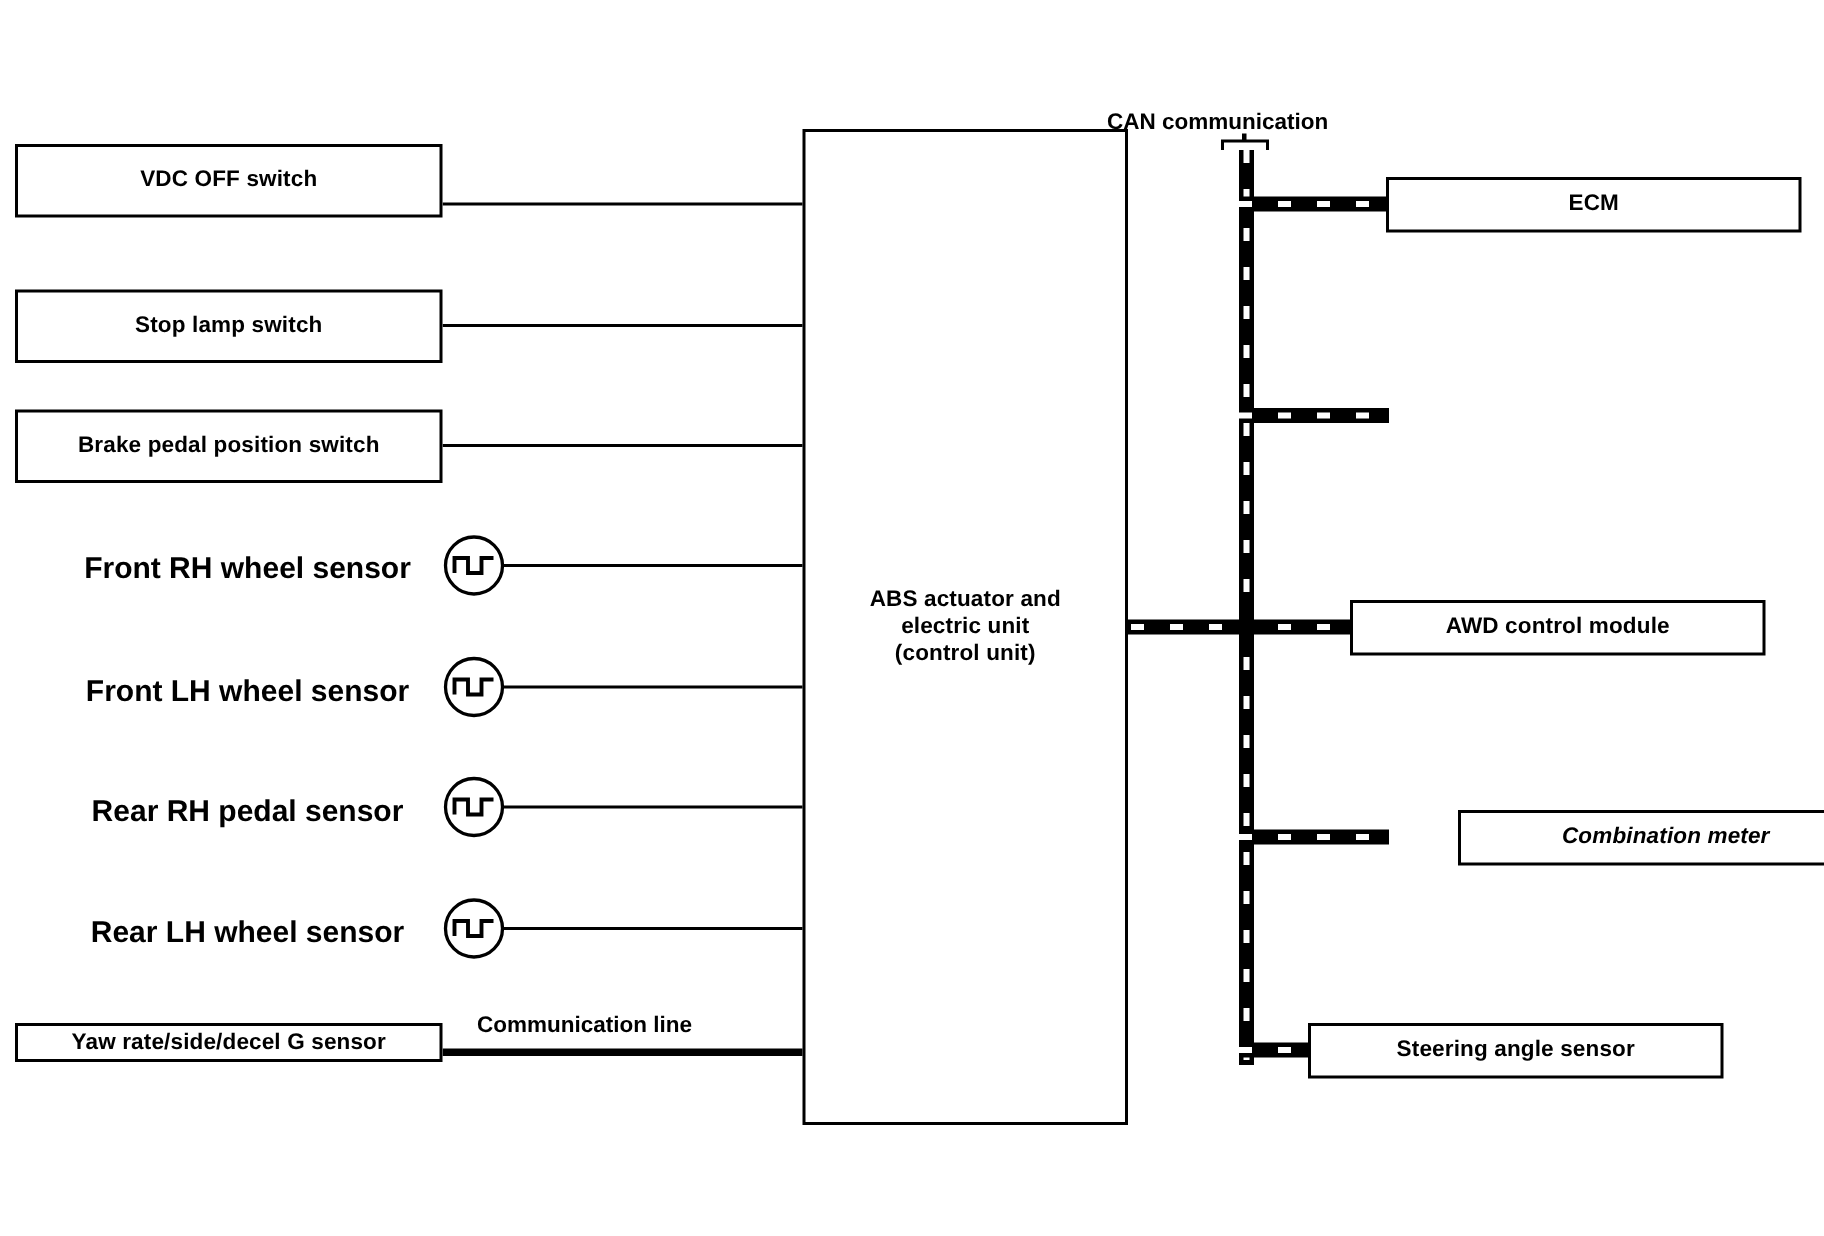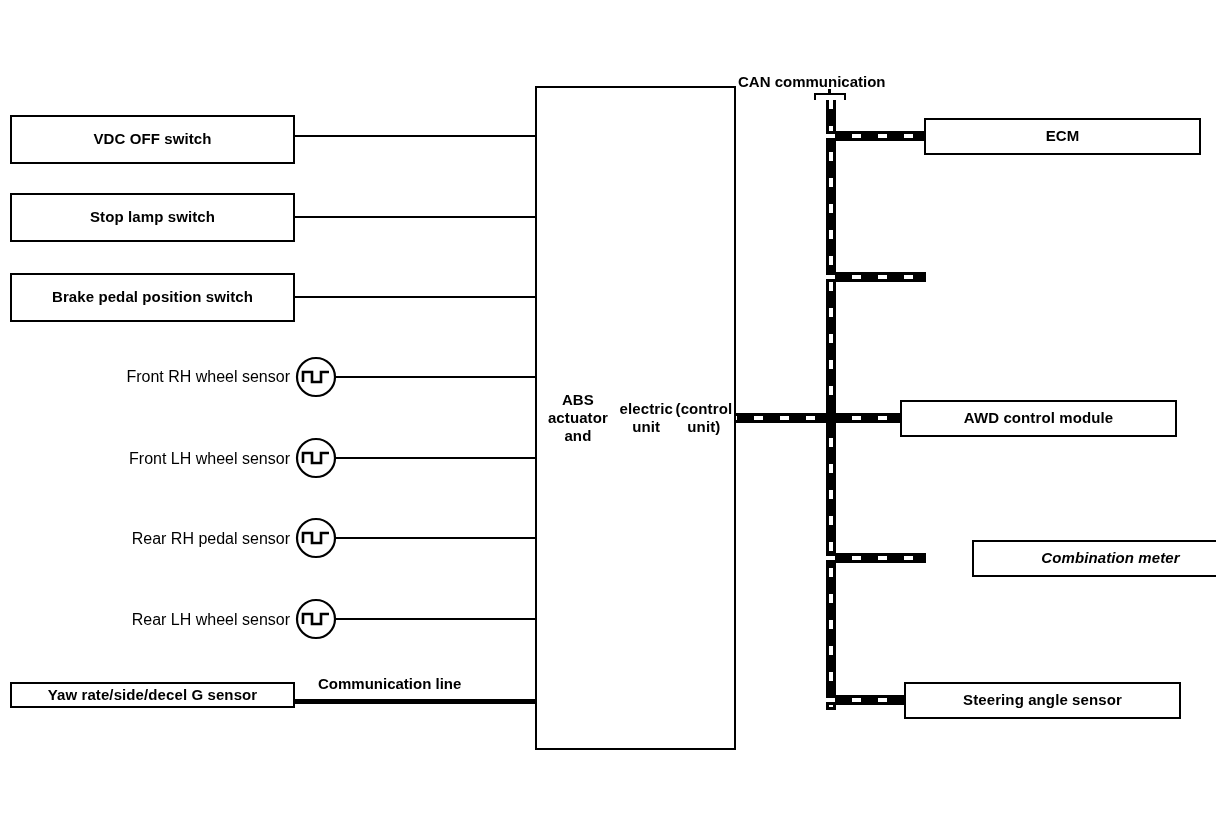--- a/index.html
+++ b/index.html
@@ -35,24 +35,24 @@
   }
   .lbl {
     position: absolute;
     font-size: 15px;
     font-weight: bold;
     white-space: nowrap;
     z-index: 6;
   }
   .sensor-label {
     position: absolute;
-    font-size: 16px;
-    font-weight: normal;
+    font-size: 20px;
+    font-weight: bold;
     white-space: nowrap;
-    text-align: right;
+    text-align: center;
     z-index: 6;
   }
   
   .wire {
     position: absolute;
     background: #000000;
     height: 2px;
     z-index: 2;
   }
   .wire-thick {
@@ -112,21 +112,21 @@
   .leader {
     position: absolute;
     z-index: 7;
   }
 </style>
 </head>
 <body>
 
 <div id="canvas">
 
-  <div class="box" style="left:10px; top:115px; width:285px; height:49px;">
+  <div class="box" style="left:10px; top:96px; width:285px; height:49px;">
     <span>VDC OFF switch</span>
   </div>
   <div class="wire" style="left:295px; top:135px; width:242px;"></div>
 
   <div class="box" style="left:10px; top:193px; width:285px; height:49px;">
     <span>Stop lamp switch</span>
   </div>
   <div class="wire" style="left:295px; top:216px; width:242px;"></div>
 
   <div class="box" style="left:10px; top:273px; width:285px; height:49px;">
@@ -179,21 +179,21 @@
   <div class="wire" style="left:336px; top:618px; width:201px;"></div>
 
   <div class="box" style="left:10px; top:682px; width:285px; height:26px;">
     <span>Yaw rate/side/decel G sensor</span>
   </div>
   <div class="lbl" style="left:318px; top:675px;">
     <span>Communication line</span>
   </div>
   <div class="wire-thick" style="left:295px; top:699px; width:242px;"></div>
 
-  <div class="box" style="left:535px; top:86px; width:201px; height:664px; flex-direction:row;">
+  <div class="box" style="left:535px; top:86px; width:217px; height:664px; flex-direction:column;">
     <span>ABS actuator and</span>
     <span>electric unit</span>
     <span>(control unit)</span>
   </div>
 
   <div class="lbl" style="left:738px; top:73px;">
     <span>CAN communication</span>
   </div>
   <div class="leader" style="left:814px; top:88px;">
     <svg width="36" height="16" viewBox="0 0 36 16">
@@ -217,17 +217,17 @@
   <div class="box" style="left:900px; top:400px; width:277px; height:37px;text-align:center;">
     <span>AWD control module</span>
   </div>
 
   <div class="bus-h" style="left:826px; top:553px; width:100px;"></div>
   <div class="box" style="left:972px; top:540px; width:277px; height:37px;font-style:italic;">
     <span>Combination meter</span>
   </div>
 
   <div class="bus-h" style="left:826px; top:695px; width:100px;"></div>
-  <div class="box" style="left:904px; top:682px; width:277px; height:37px;">
+  <div class="box" style="left:872px; top:682px; width:277px; height:37px;">
     <span>Steering angle sensor</span>
   </div>
 
 </div>
 
 </body></html>

